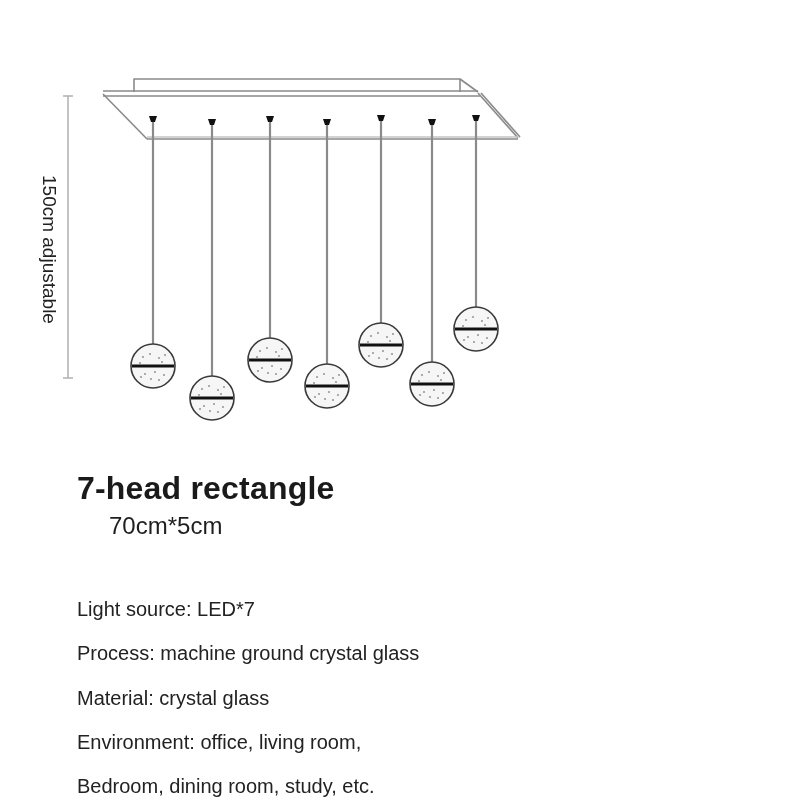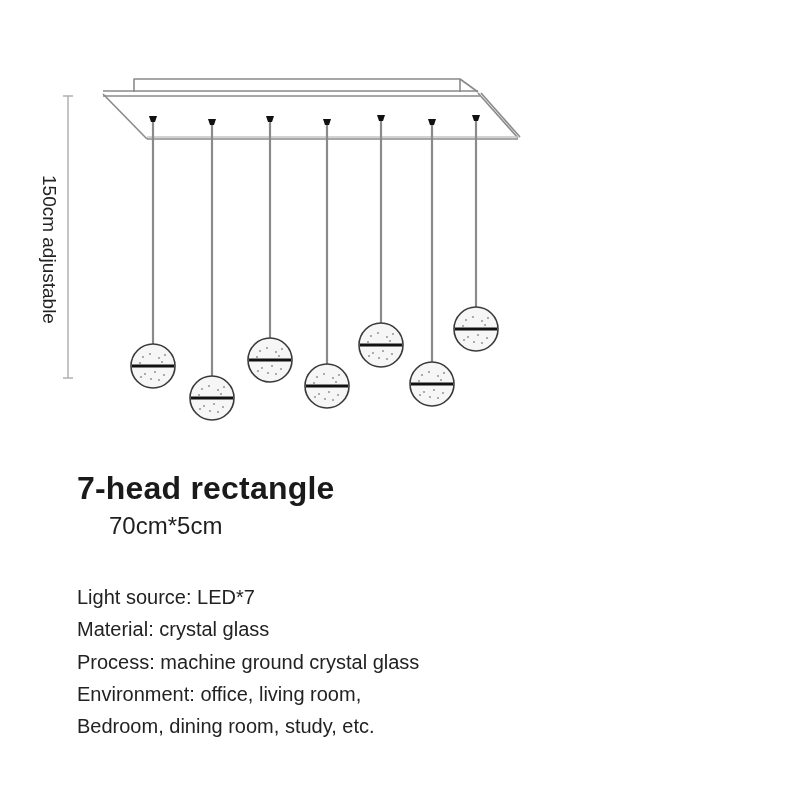--- a/index.html
+++ b/index.html
@@ -9,21 +9,21 @@
     .dim-label { position: absolute; left: 30px; top: 175px; width: 30px; height: 190px;
                  font-size: 19px; color: #222; }
     .dim-label span { position: absolute; left: 0; top: 0; white-space: nowrap;
                       transform-origin: 0 0; transform: translate(30px, 0) rotate(90deg);
                       display: block; }
     .title { position: absolute; left: 77px; top: 470px; font-size: 32px; font-weight: bold;
              color: #1a1a1a; letter-spacing: 0.2px; }
     .subtitle { position: absolute; left: 77px; top: 512px; font-size: 24px; color: #1f1f1f; margin-left: 32px; }
     .specs { position: absolute; left: 77px; top: 581px; font-size: 20px; color: #222;
              line-height: 32.3px; }
-    .specs div { white-space: nowrap; }
+    .specs div { white-space: nowrap; margin-top: 12px; }
     sup { font-size: 11px; vertical-align: 8px; line-height: 0; }
   </style>
 </head>
 <body>
 
 <svg id="diagram" viewBox="0 0 800 440" xmlns="http://www.w3.org/2000/svg">
 
   <g stroke="#b5b5b5" stroke-width="1.6">
     <line x1="68" y1="96" x2="68" y2="378"></line>
     <line x1="63" y1="96" x2="73" y2="96"></line>
@@ -178,17 +178,17 @@
 
 <div class="dim-label">
   <span>150cm adjustable</span>
 </div>
 
 <div class="title">7-head rectangle</div>
 <div class="subtitle">70cm*5cm</div>
 
 <div class="specs">
   <div>Light source: LED*7</div>
+  <div>Process: machine ground crystal glass</div>
   <div>Material: crystal glass</div>
-  <div>Process: machine ground crystal glass</div>
   <div>Environment: office, living room,</div>
   <div>Bedroom, dining room, study, etc.</div>
 </div>
 
 </body></html>

